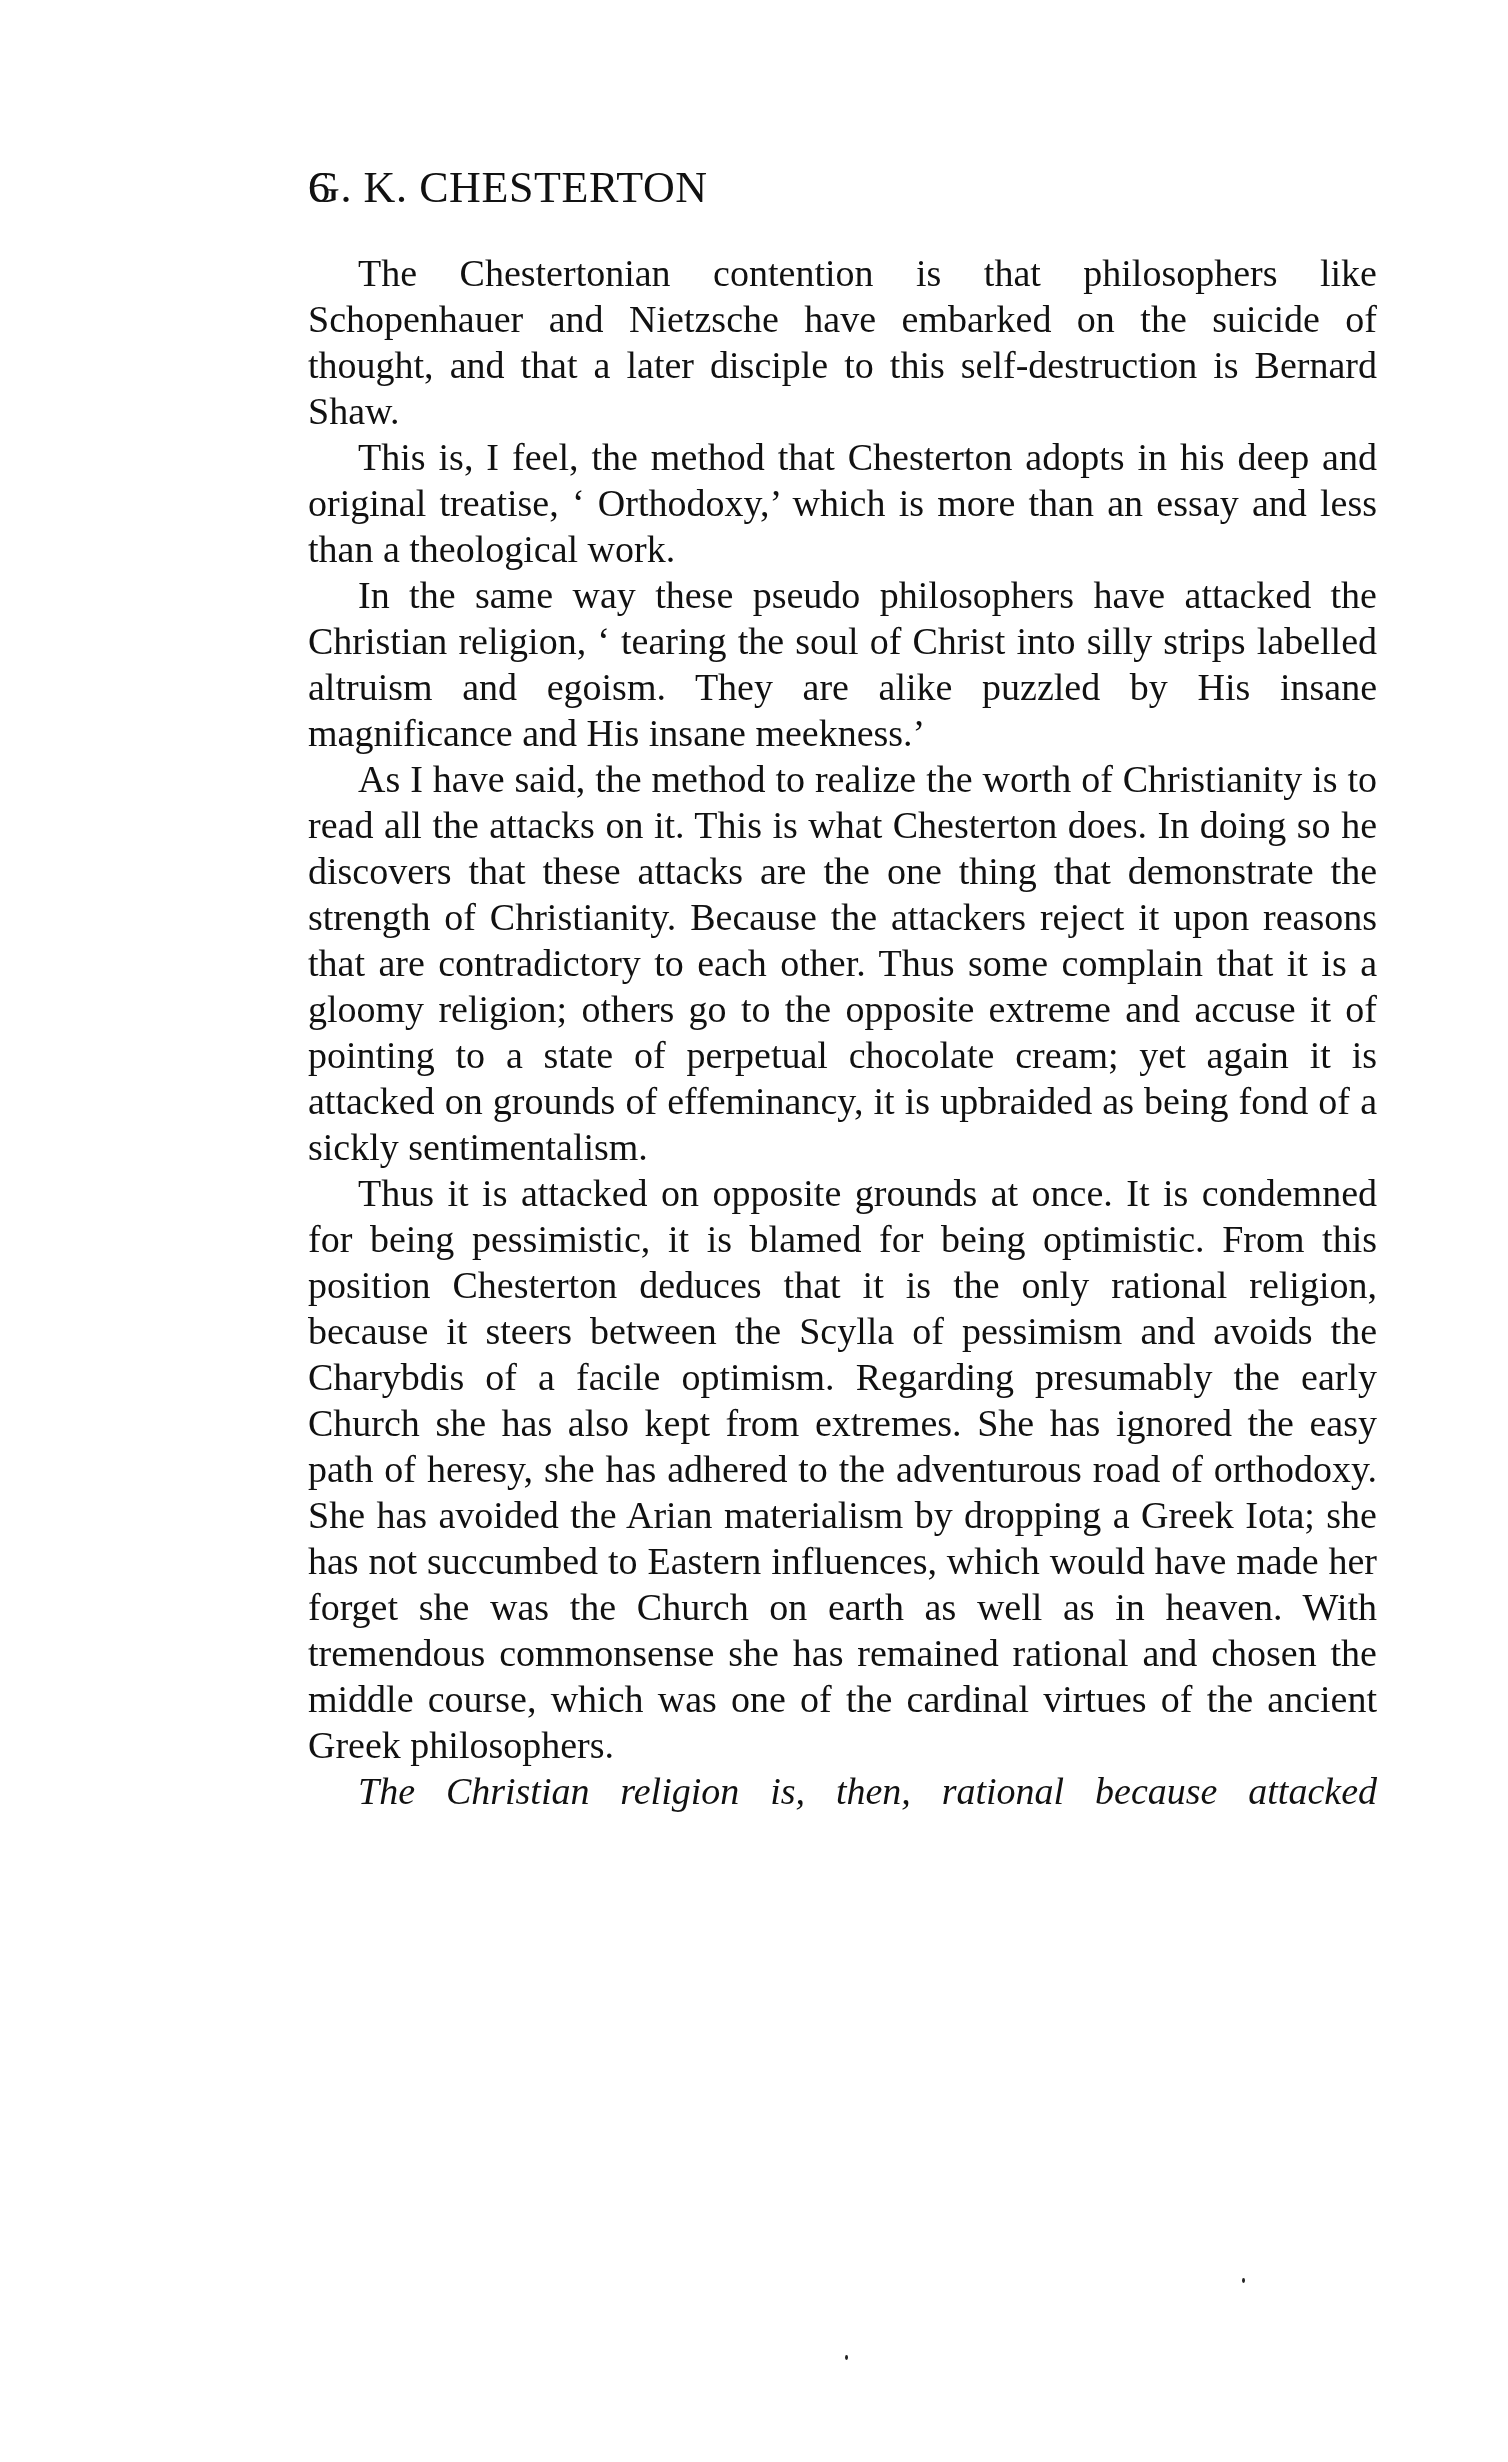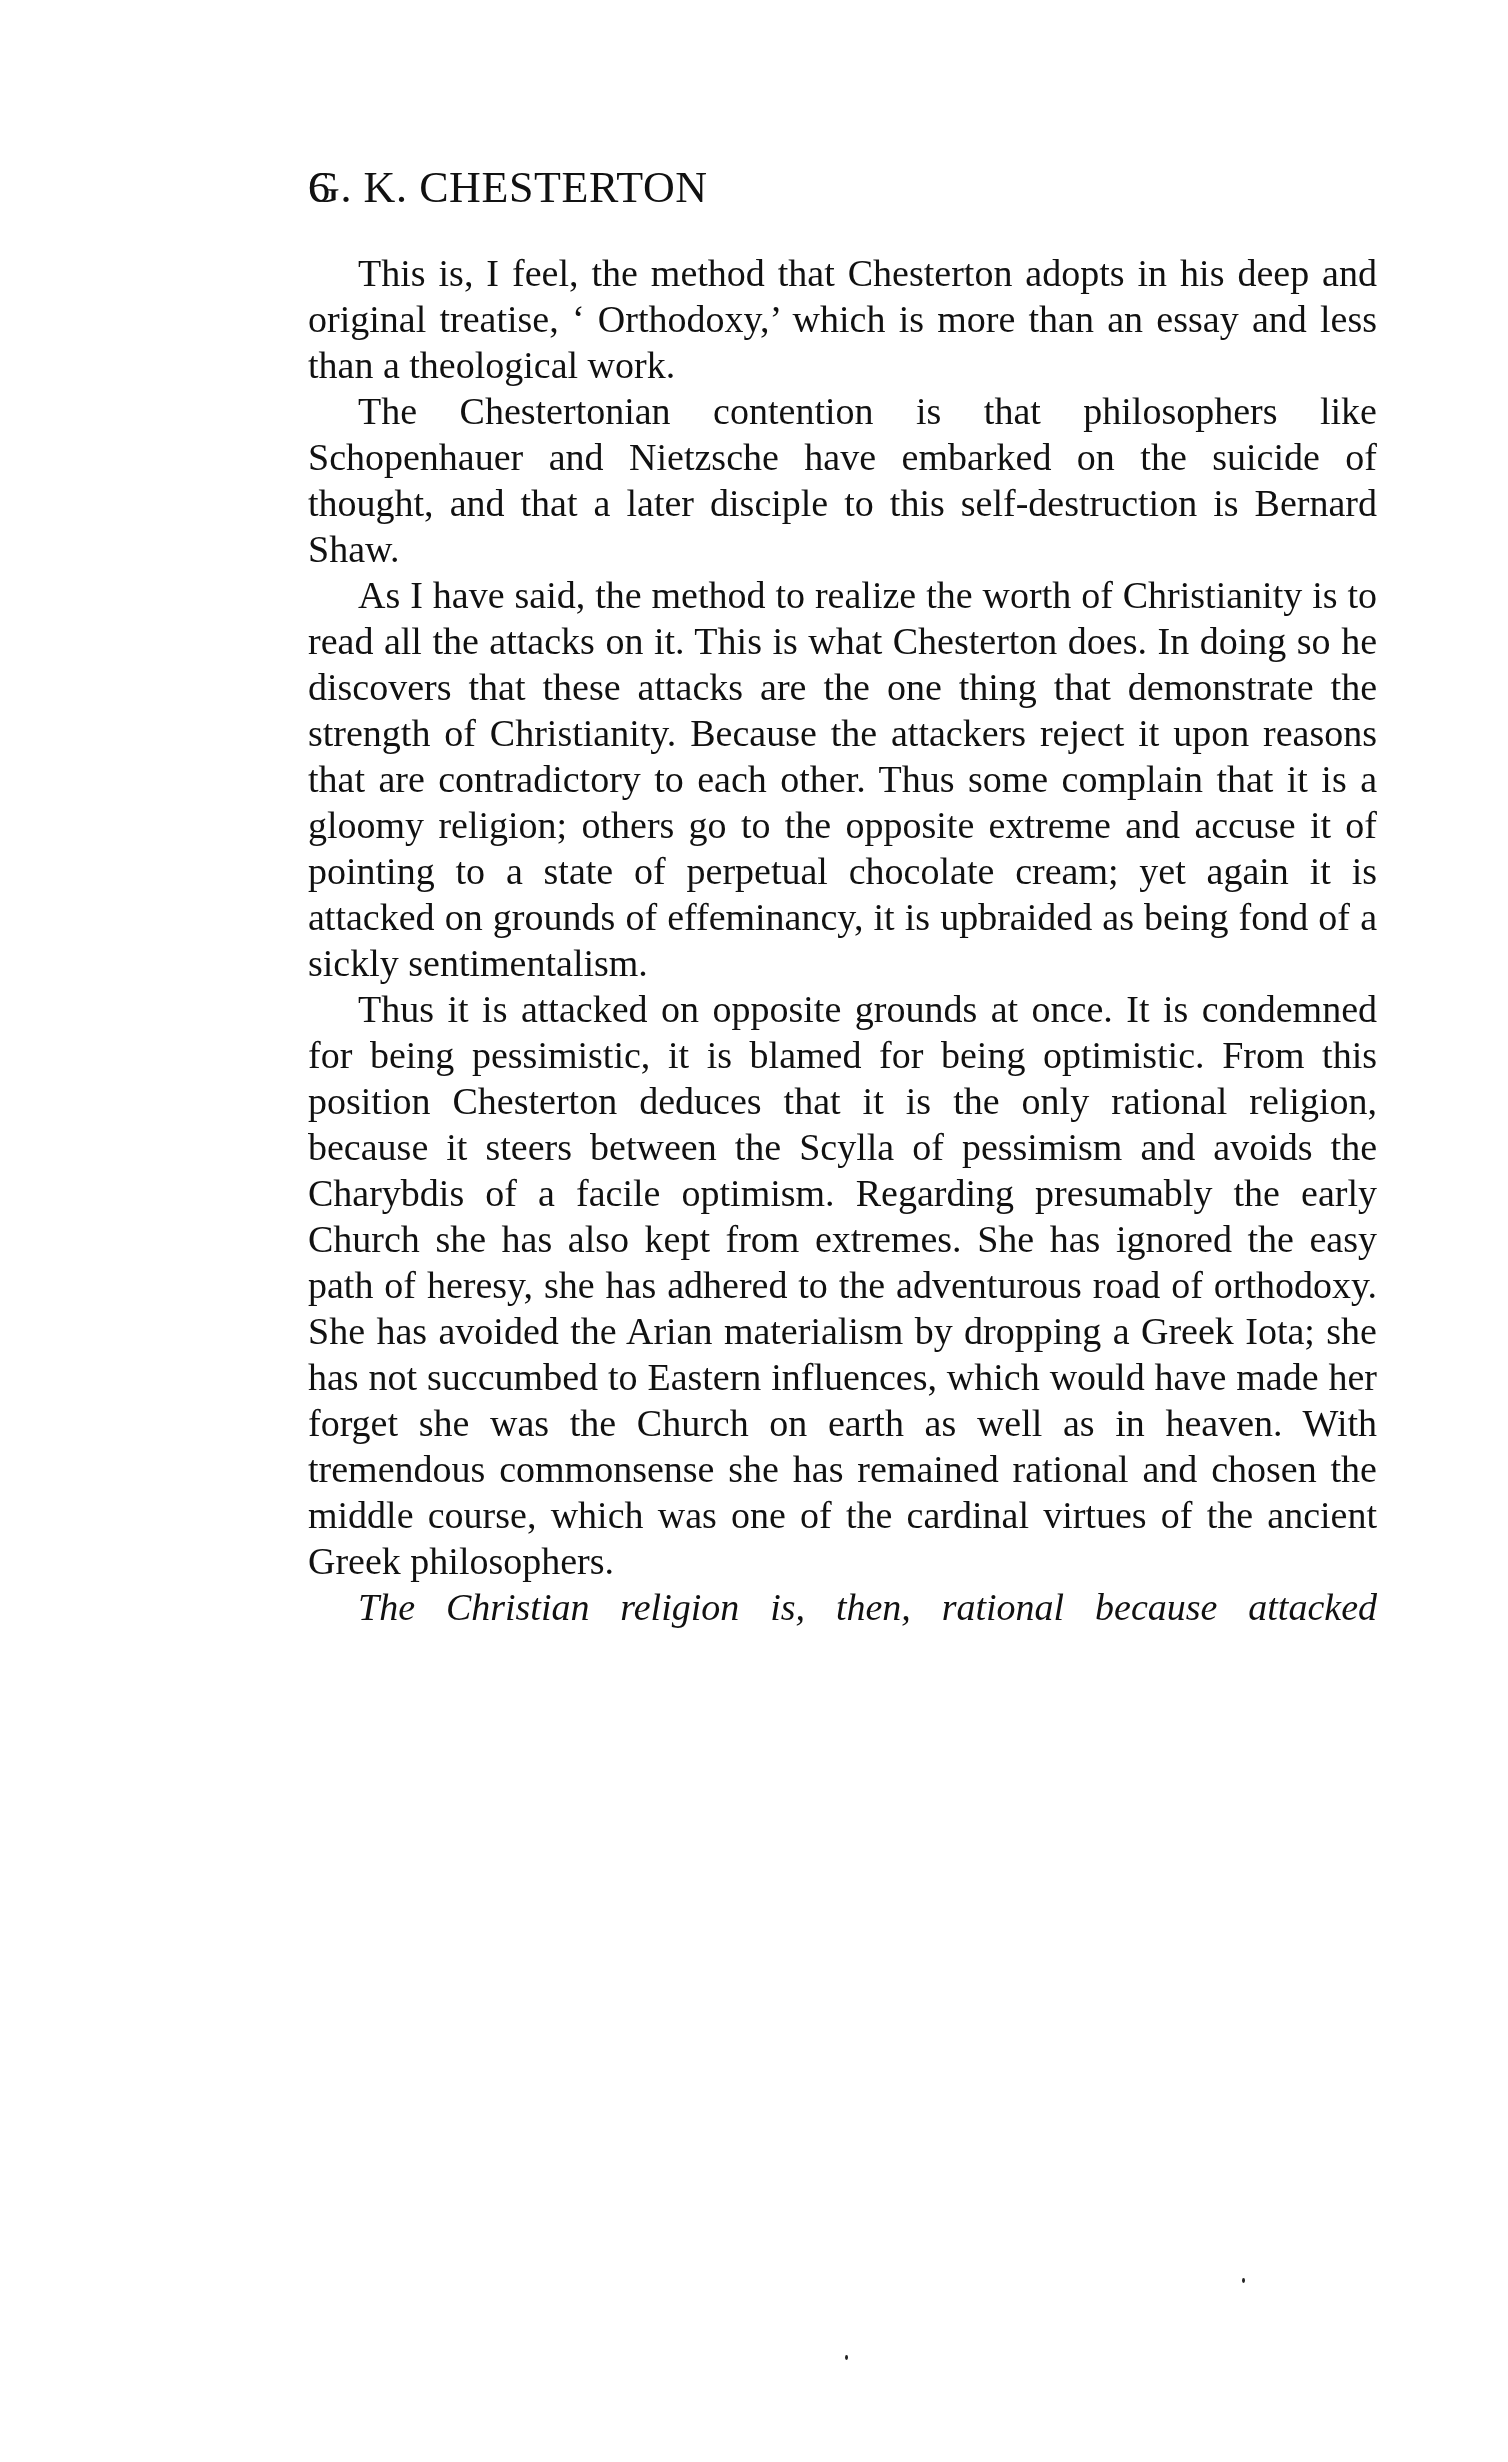--- a/index.html
+++ b/index.html
@@ -26,22 +26,23 @@
 </style>
 </head>
 <body>
 
 <div class="header">
   <span class="page-number">6</span>
   <div class="running-head">G. K. CHESTERTON</div>
 </div>
 
 <div class="body-text">
+  <p class="para">The Chestertonian contention is that philosophers like Schopenhauer and Nietzsche have embarked on the suicide of thought, and that a later disciple to this self-destruction is Bernard Shaw.</p>
   <p class="para">This is, I feel, the method that Chesterton adopts in his deep and original treatise, ‘ Orthodoxy,’ which is more than an essay and less than a theological work.</p>
-  <p class="para">The Chestertonian contention is that philosophers like Schopenhauer and Nietzsche have embarked on the suicide of thought, and that a later disciple to this self-destruction is Bernard Shaw.</p>
+  <p class="para">In the same way these pseudo philosophers have attacked the Christian religion, ‘ tearing the soul of Christ into silly strips labelled altruism and egoism. They are alike puzzled by His insane magnificance and His insane meekness.’</p>
   <p class="para">As I have said, the method to realize the worth of Chris­tianity is to read all the attacks on it. This is what Chesterton does. In doing so he discovers that these attacks are the one thing that demonstrate the strength of Christianity. Because the attackers reject it upon reasons that are contradictory to each other. Thus some complain that it is a gloomy religion; others go to the opposite extreme and accuse it of pointing to a state of perpetual chocolate cream; yet again it is attacked on grounds of effeminancy, it is upbraided as being fond of a sickly sentimentalism.</p>
   <p class="para">Thus it is attacked on opposite grounds at once. It is condemned for being pessimistic, it is blamed for being optimistic. From this position Chesterton deduces that it is the only rational religion, because it steers between the Scylla of pessimism and avoids the Charybdis of a facile optimism. Regarding presumably the early Church she has also kept from extremes. She has ignored the easy path of heresy, she has ad­hered to the adventurous road of orthodoxy. She has avoided the Arian materialism by dropping a Greek Iota; she has not succumbed to Eastern influences, which would have made her forget she was the Church on earth as well as in heaven. With tremendous commonsense she has remained rational and chosen the middle course, which was one of the cardinal virtues of the ancient Greek philosophers.</p>
   <p class="para last">The Christian religion is, then, rational because attacked</p>
 </div>
 
 <div class="dot" style="left:1242px; top:2278px;"></div>
 <div class="dot" style="left:845px; top:2355px;"></div>
 
 
 </body></html>

